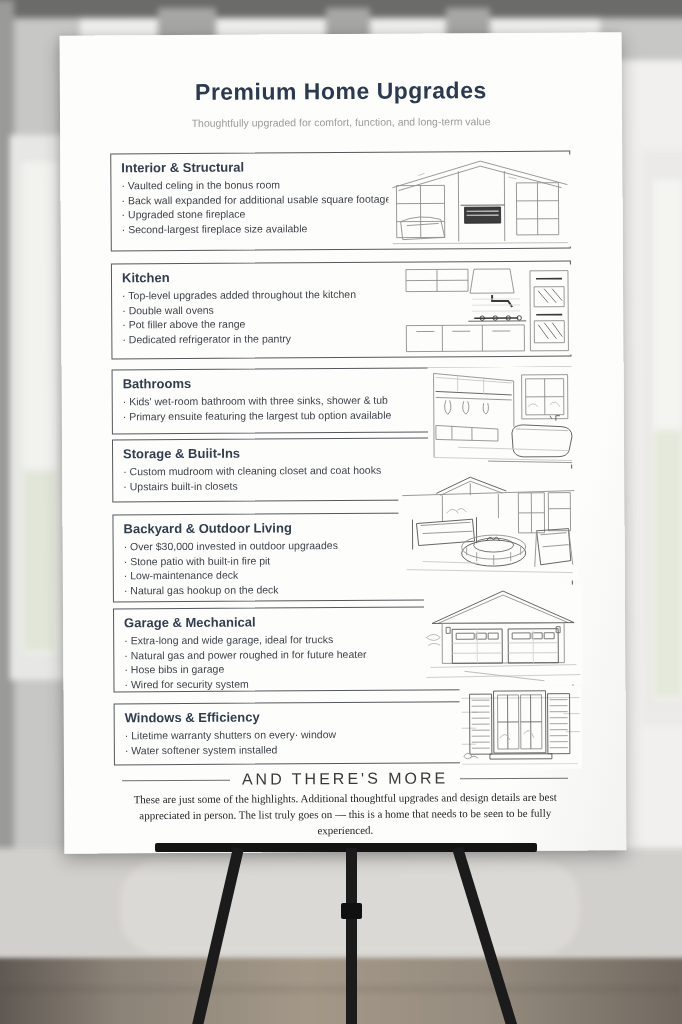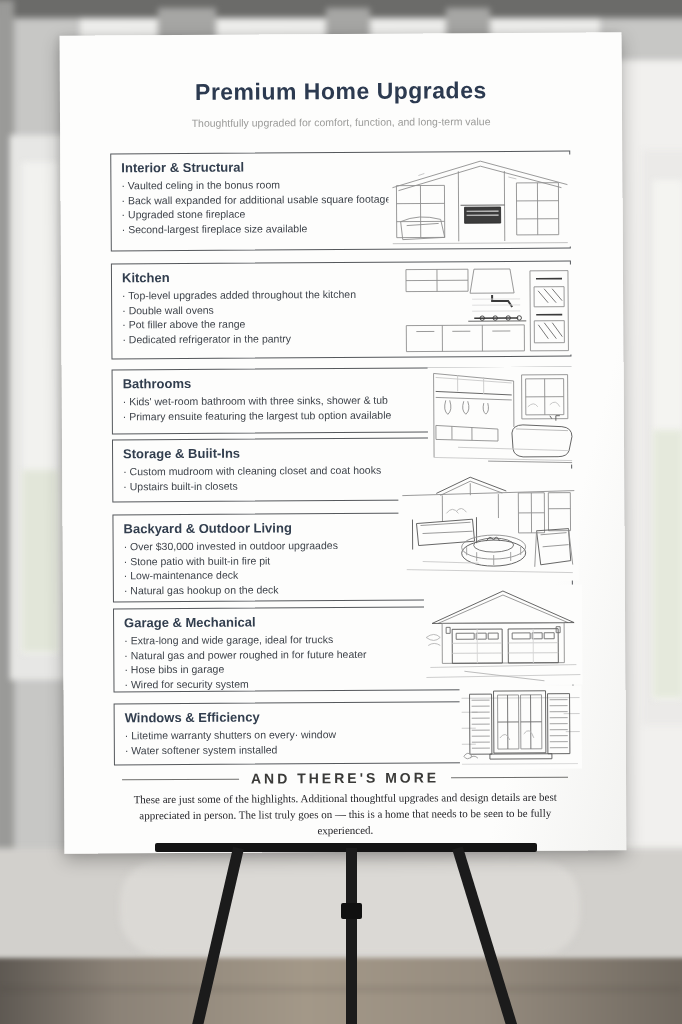--- a/index.html
+++ b/index.html
@@ -39,21 +39,21 @@
        box-sizing:border-box;background:transparent;}
   .sec h2{margin:6px 0 3px 10px;font-size:13px;font-weight:bold;color:#323e4e;}
   .sec ul{margin:0 0 0 10px;padding:0;list-style:none;width:340px;}
   .sec li{font-size:10.5px;line-height:14.5px;color:#3e434a;}
   .sec li::before{content:"· ";color:#3e434a;}
   .sketch{position:absolute;background:#fdfdfc;}
   .sketch svg{display:block;width:100%;height:100%;}
   .more-row{position:absolute;left:58px;top:736px;width:446px;display:flex;
             align-items:center;gap:12px;}
   .more-row .line{flex:1;height:1px;background:#6f6f6d;}
-  .more-label{font-size:14px;font-weight:bold;letter-spacing:3px;color:#3a3a38;white-space:nowrap;}
+  .more-label{font-size:16px;font-weight:normal;letter-spacing:3px;color:#3a3a38;white-space:nowrap;}
   .foot-note{position:absolute;left:56px;top:756px;width:450px;text-align:center;
              font-family:"Liberation Serif",serif;font-size:11px;line-height:16px;color:#26262a;}
   
   .easel{position:absolute;background:#181818;}
   .crossbar{left:155px;top:843px;width:382px;height:9px;border-radius:2px;background:#141414;}
   .leg{width:11px;height:190px;top:848px;background:#1b1b1b;}
   .leg-left{left:233px;transform-origin:top center;transform:rotate(13deg);}
   .leg-center{left:346px;}
   .leg-right{left:452px;transform-origin:top center;transform:rotate(-17deg);}
   .knob{left:341px;top:903px;width:21px;height:16px;border-radius:2px;background:#101010;}

